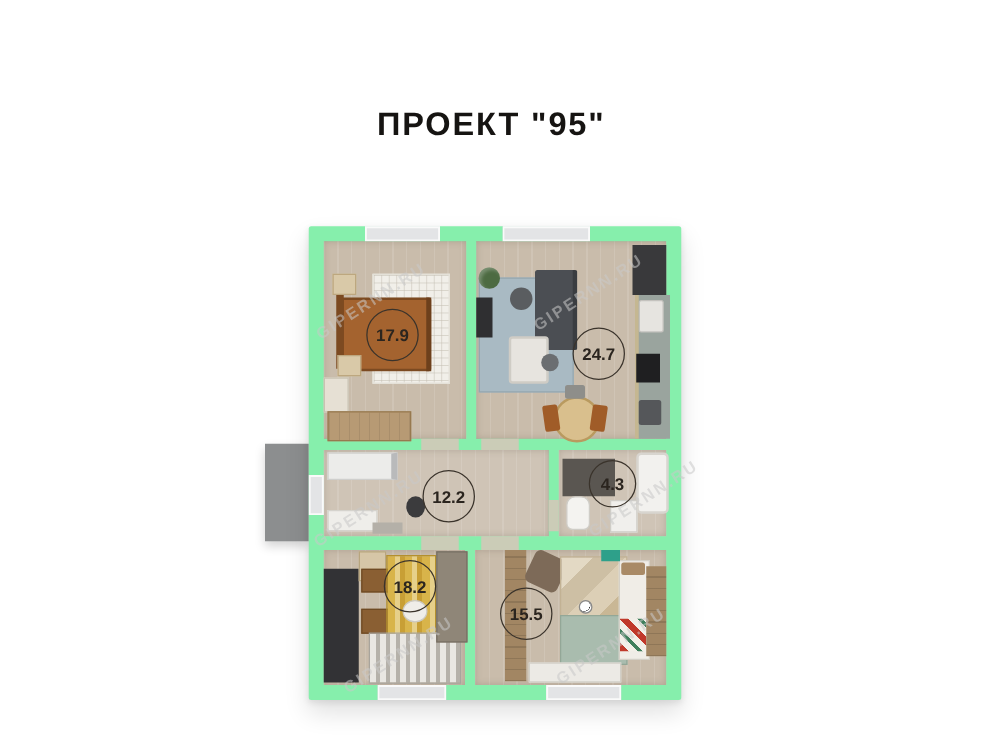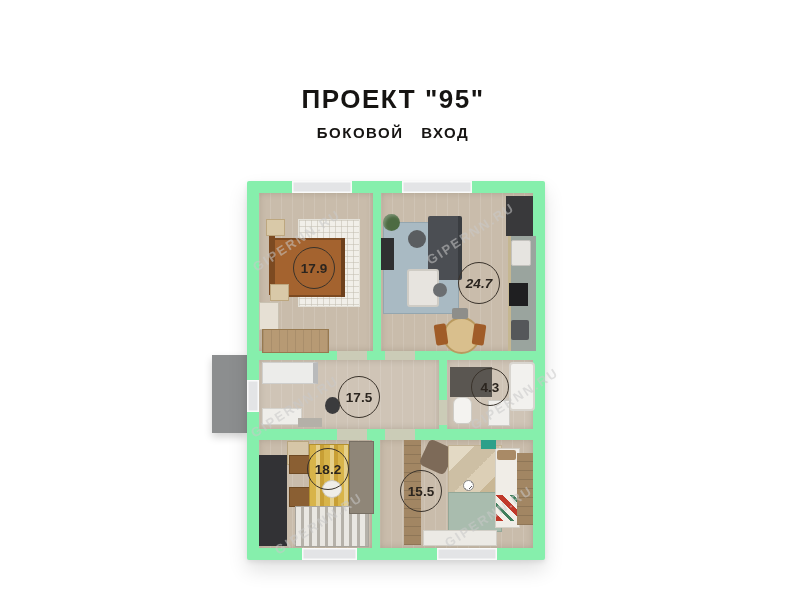--- a/index.html
+++ b/index.html
@@ -56,21 +56,20 @@
                      linear-gradient(90deg, rgba(195,190,178,0.55) 1px, transparent 1px);
     background-size:6px 6px;border:1px solid #e4e1d8;
   }
   .round{border-radius:50%;}
 </style>
 </head>
 <body>
 
 <div class="header">
   <div class="title">ПРОЕКТ "95"</div>
-  <div class="subtitle">БОКОВОЙ ВХОД</div>
 </div>
 
 <div class="porch"></div>
 
 <div class="plan">
 
   <div class="room" style="left:12px;top:12px;width:114px;height:158px;"></div>
   <div class="room" style="left:134px;top:12px;width:152px;height:158px;"></div>
   <div class="room light" style="left:12px;top:179px;width:180px;height:69px;"></div>
   <div class="room light" style="left:200px;top:179px;width:86px;height:69px;"></div>
@@ -142,25 +141,25 @@
   <div class="f" style="left:248px;top:267px;width:23px;height:78px;background:#f0ede7;border:1px solid #d4d0c7;"></div>
   <div class="f" style="left:250px;top:269px;width:19px;height:10px;background:#a98a66;border-radius:2px;"></div>
   <div class="f" style="left:249px;top:314px;width:21px;height:26px;background:repeating-linear-gradient(45deg,#c0392b 0 5px,#f2efe8 5px 10px,#3f7f5c 10px 13px,#f2efe8 13px 18px);"></div>
   <div class="f" style="left:270px;top:272px;width:16px;height:72px;background:#a28663;background-image:repeating-linear-gradient(0deg,rgba(0,0,0,.12) 0 1px,transparent 1px 9px);"></div>
   <div class="f" style="left:176px;top:349px;width:72px;height:14px;background:#eceae5;border:1px solid #d2cfc7;"></div>
   <div class="f" style="left:234px;top:259px;width:15px;height:9px;background:#2ea08a;"></div>
 
   <div class="area-badge" style="left:46px;top:66px;">
       <span>17.9</span>
     </div>
-  <div class="area-badge" style="left:211px;top:81px;font-style:italic;">
+  <div class="area-badge" style="left:211px;top:81px;">
       <span>24.7</span>
     </div>
   <div class="area-badge" style="left:91px;top:195px;">
-      <span>17.5</span>
+      <span>12.2</span>
     </div>
   <div class="area-badge" style="left:224px;top:187px;width:36px;height:36px;">
       <span>4.3</span>
     </div>
   <div class="area-badge" style="left:60px;top:267px;">
       <span>18.2</span>
     </div>
   <div class="area-badge" style="left:153px;top:289px;">
       <span>15.5</span>
     </div>

